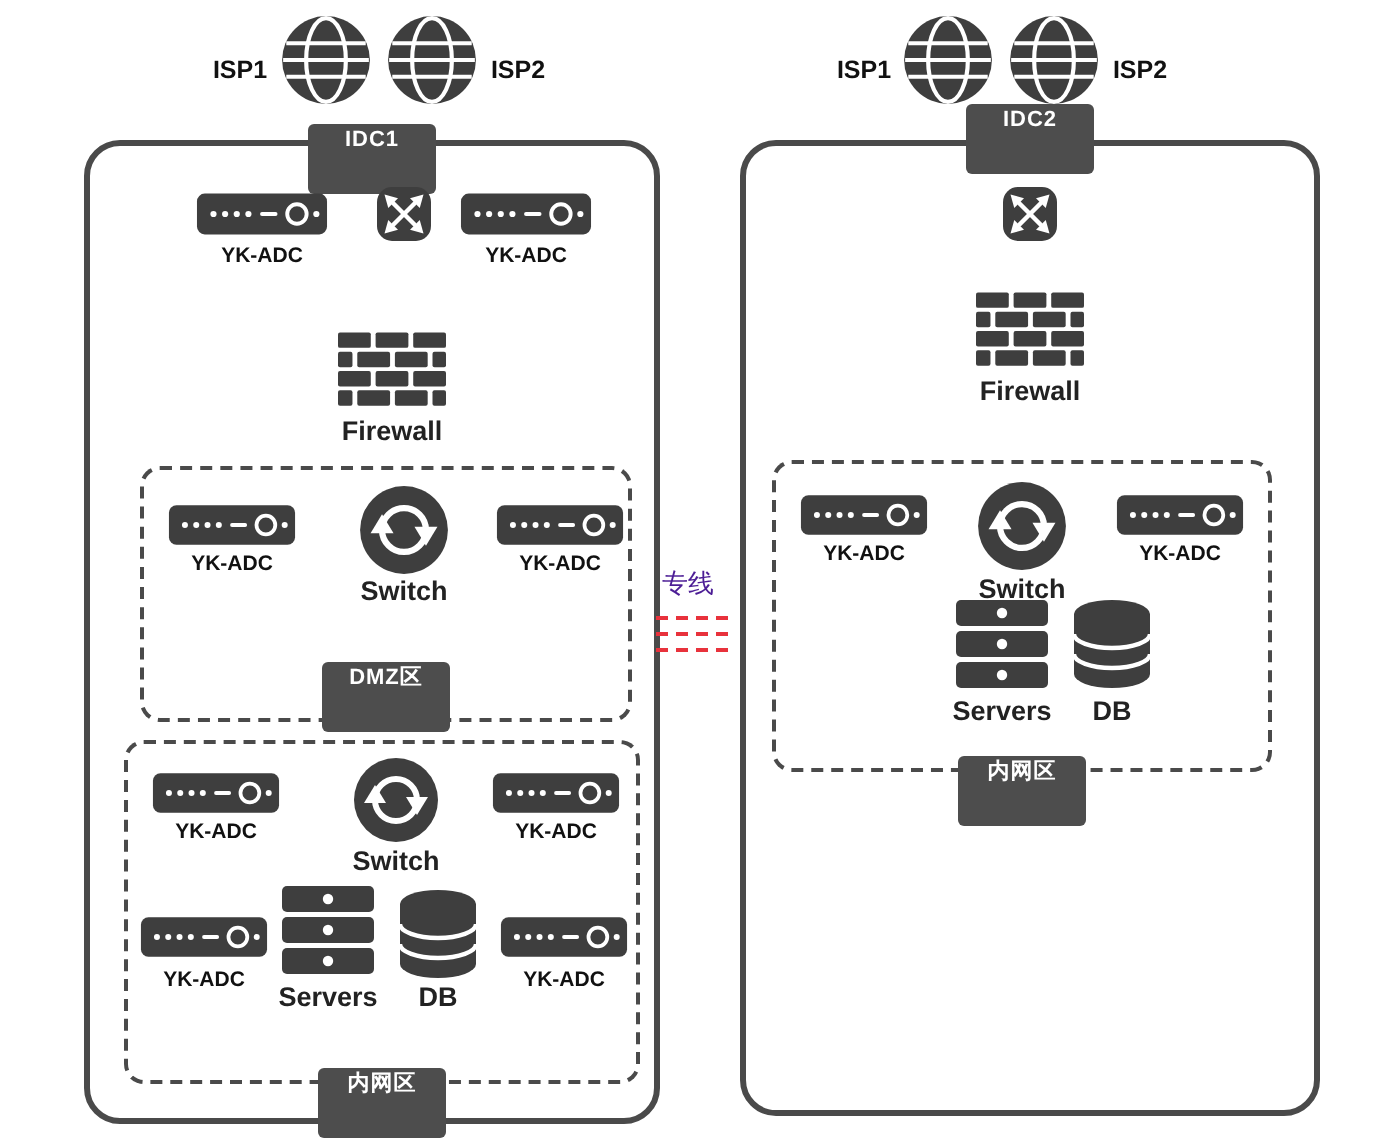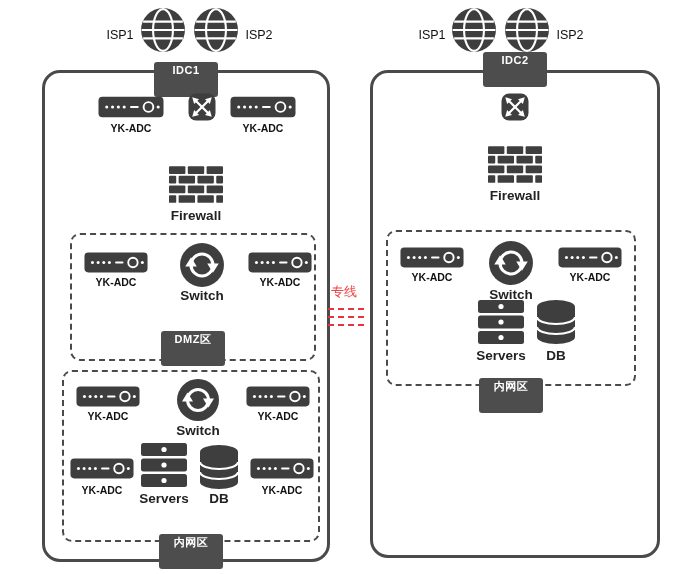--- a/index.html
+++ b/index.html
@@ -6,35 +6,35 @@
   html,body { background:#ffffff; }
   body {
     width:691px; height:574px; position:relative; overflow:hidden;
     font-family:"Liberation Sans", sans-serif; color:#1a1a1a;
   }
   .abs { position:absolute; }
   .icon { position:absolute; display:block; }
   .lbl { position:absolute; white-space:nowrap; transform:translateX(-50%); }
   .lbl-sm { font-size:10.5px; font-weight:bold; color:#111;text-align:center; }
   .lbl-md { font-size:13.5px; font-weight:600; color:#222; }
-  .lbl-isp { font-size:12.5px; font-weight:normal; color:#111; }
+  .lbl-isp { font-size:12.5px; font-weight:bold; color:#111; }
   .idc-box {
     position:absolute; border:3px solid #4a4a4a; border-radius:18px; background:transparent;
   }
   .zone {
     position:absolute; border:2.5px dashed #4a4a4a; border-radius:10px; background:transparent;
   }
   .badge {
     position:absolute; transform:translateX(-50%);
     background:#4d4d4d; color:#fff; font-size:11px; font-weight:bold;
     height:35px; line-height:17px; text-align:center; border-radius:3px;
     padding:0 10px; min-width:64px; letter-spacing:0.5px;
   }
   .redline { position:absolute; width:36px; border-top:2.5px dashed #e8323c; }
-  .link-lbl { position:absolute; font-size:13px; color:#ef4444; transform:translateX(-50%); white-space:nowrap; }
+  .link-lbl { position:absolute; font-size:13px; color:#4c1d95; transform:translateX(-50%); white-space:nowrap; }
 </style>
 </head>
 <body>
 
 <svg width="0" height="0" style="position:absolute" aria-hidden="true">
   <defs>
     <symbol id="sym-globe" viewBox="0 0 44 44">
       <circle cx="22" cy="22" r="21" fill="#3e3e3e"></circle>
       <g stroke="#ffffff" stroke-width="2" fill="none">
         <ellipse cx="22" cy="22" rx="9.5" ry="20"></ellipse>

